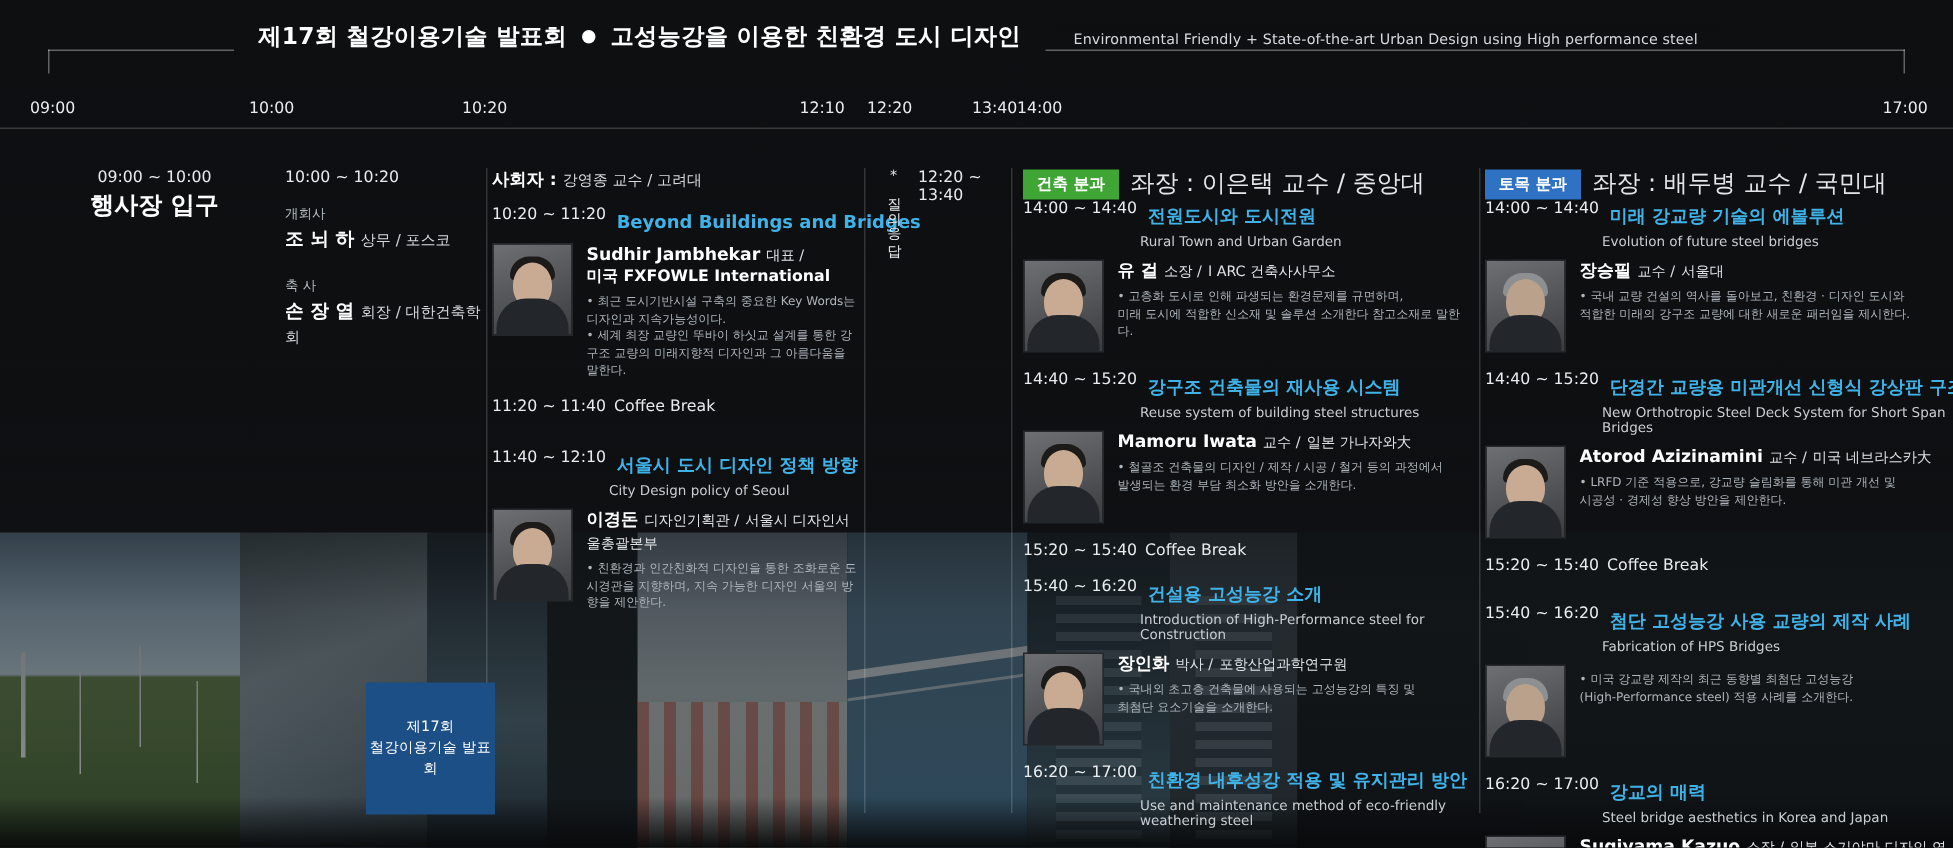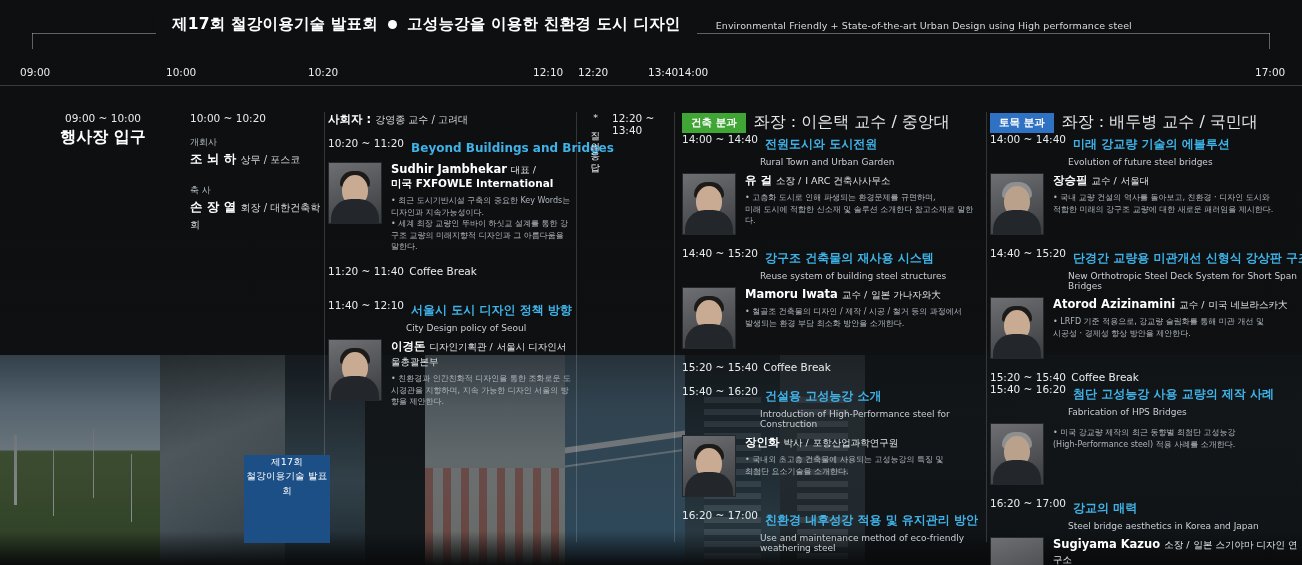--- a/index.html
+++ b/index.html
@@ -187,21 +187,21 @@
   .vert {
     writing-mode: vertical-rl; text-orientation: upright;
     font-size: 9.5px; color: #e9ecee; letter-spacing: 1px; line-height: 1.1;
     margin: 0 auto;
   }
 
   
   .blue-panel {
     position: absolute; left: 244px; top: 455px; width: 86px; height: 88px;
     background: #1b4f86; color: #fff;
-    display: flex; flex-direction: column; align-items: center; justify-content: flex-start;
+    display: flex; flex-direction: column; align-items: center; justify-content: center;
     font-size: 9.5px; line-height: 1.5; text-align: center; letter-spacing: .2px;
   }
   .vline {
     position: absolute; top: 112px; width: 1px; background: rgba(255,255,255,.16);
   }
 </style>
 </head>
 <body>
 
 <div id="page">
@@ -494,21 +494,21 @@
           </div>
         </div>
       </div>
     </div>
 
     <div class="break" style="margin-top:12px">
       <span class="sess-time">15:20 ~ 15:40</span>
       <span>Coffee Break</span>
     </div>
 
-    <div style="margin-top:0">
+    <div style="margin-top:20px">
       <div class="sess-head">
         <span class="sess-time">15:40 ~ 16:20</span>
         <span class="sess-title-ko">첨단 고성능강 사용 교량의 제작 사례</span>
       </div>
       <div class="sess-title-en">Fabrication of HPS Bridges</div>
       <div class="speaker">
         <div class="portrait gray">
           <div class="hair"></div>
             <div class="head"></div>
             <div class="body"></div>

